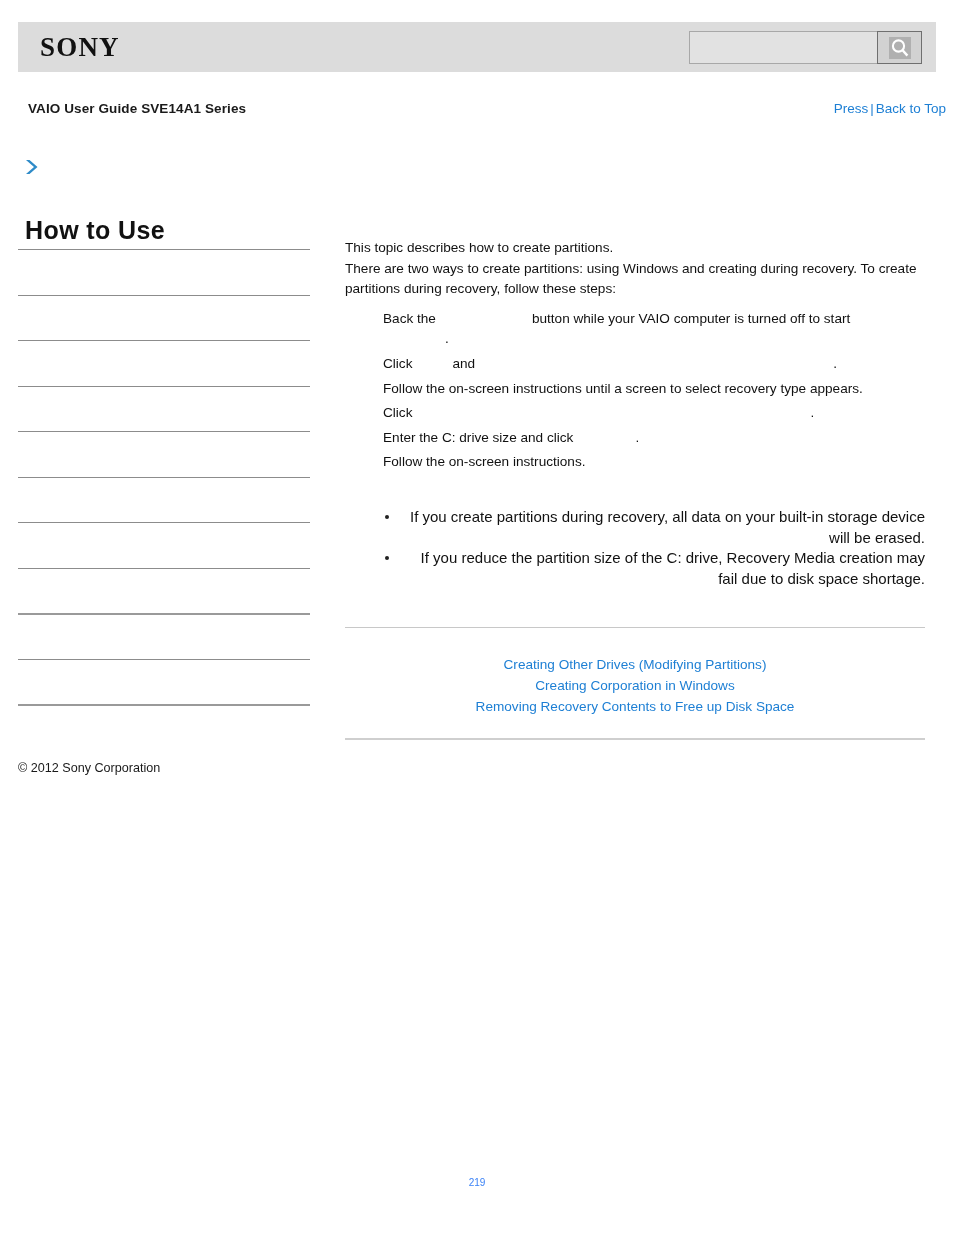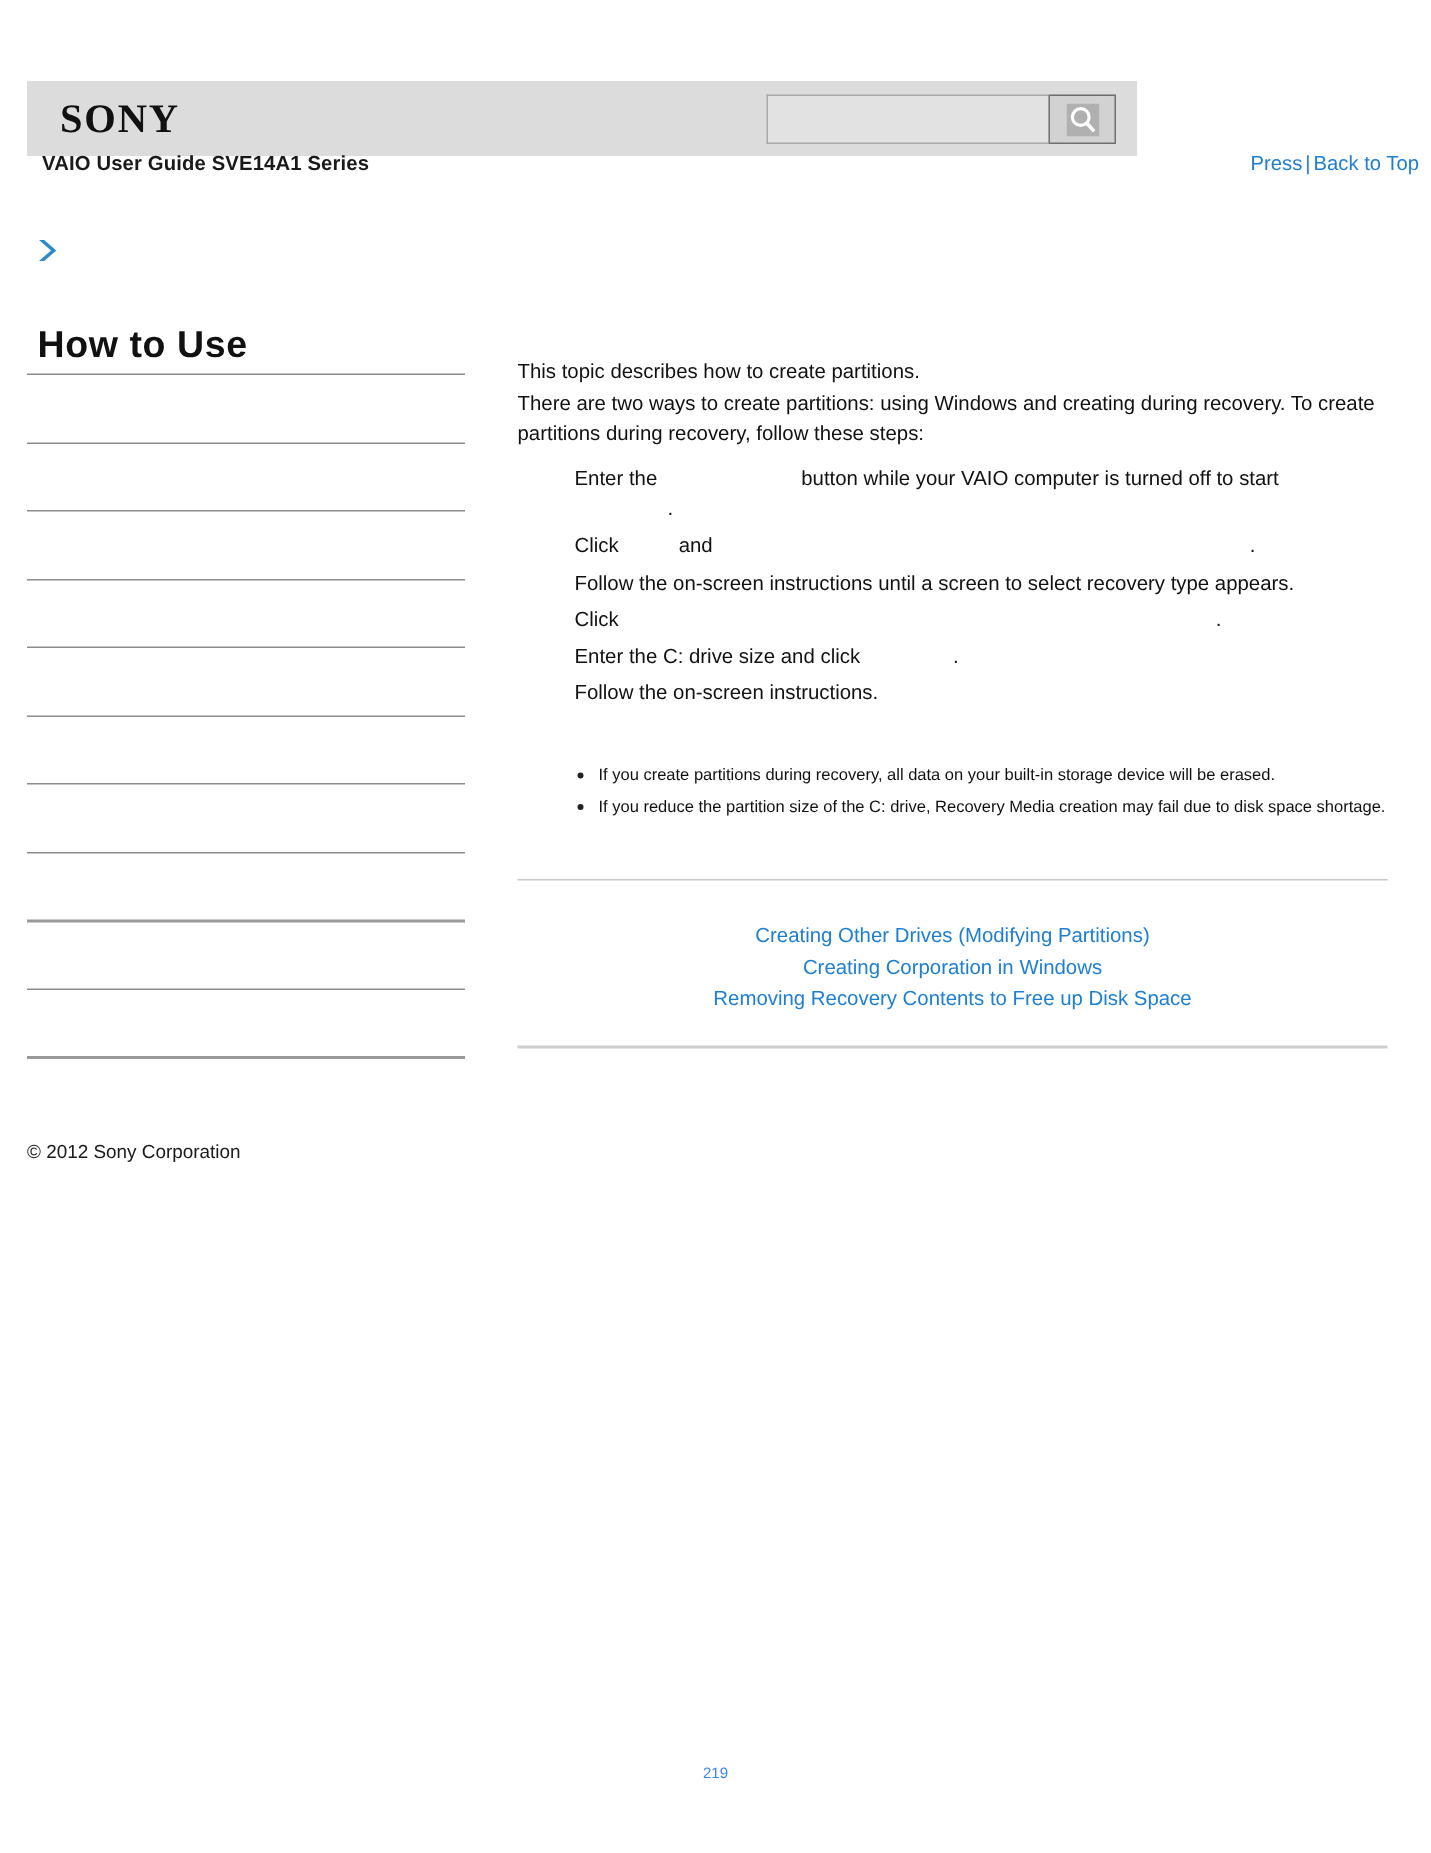--- a/index.html
+++ b/index.html
@@ -13,22 +13,22 @@
     position: relative;
     font-family: "Liberation Sans", sans-serif;
     color: #000000;
     overflow: hidden;
   }
 
   
   .header-bar {
     position: absolute;
     left: 18px;
-    top: 54px;
-    width: 740px;
+    top: 22px;
+    width: 918px;
     height: 50px;
     background: #dcdcdc;
     box-sizing: border-box;
   }
   .sony-logo {
     position: absolute;
     left: 22px;
     top: 10px;
     font-family: "Liberation Serif", serif;
     font-weight: bold;
@@ -179,25 +179,26 @@
   .gap-xl { display: inline-block; width: 358px; }
   .gap-xs { display: inline-block; width: 40px; }
 
   .notes {
     margin: 34px 0 0 0;
     padding: 0 0 0 40px;
     list-style: none;
   }
   .notes li {
     position: relative;
-    font-size: 11px;
+    font-size: 15px;
     line-height: 20.6px;
     color: #111;
     padding-left: 14px;
     margin-bottom: 0px;
+    text-align: right;
   }
   .notes li::before {
     content: "";
     position: absolute;
     left: 0;
     top: 8px;
     width: 4px;
     height: 4px;
     border-radius: 50%;
     background: #222;
@@ -316,21 +317,21 @@
 </div>
 
 <div class="main">
 
   <div class="intro">
     <p>This topic describes how to create partitions.</p>
     <p>There are two ways to create partitions: using Windows and creating during recovery. To create partitions during recovery, follow these steps:</p>
   </div>
 
   <ol class="steps">
-    <li><span>Enter the</span><span class="gap-m"></span><span>button while your VAIO computer is turned off to start</span><br><span class="gap-s"></span><span>.</span></li>
+    <li><span>Back the</span><span class="gap-m"></span><span>button while your VAIO computer is turned off to start</span><br><span class="gap-s"></span><span>.</span></li>
 
     <li><span>Click</span><span class="gap-xs"></span><span>and</span><span class="gap-xl"></span><span>.</span></li>
 
     <li><span>Follow the on-screen instructions until a screen to select recovery type appears.</span></li>
 
     <li><span>Click</span><span class="gap-xl"></span><span class="gap-xs"></span><span>.</span></li>
 
     <li><span>Enter the C: drive size and click</span><span class="gap-s"></span><span>.</span></li>
 
     <li><span>Follow the on-screen instructions.</span></li>

